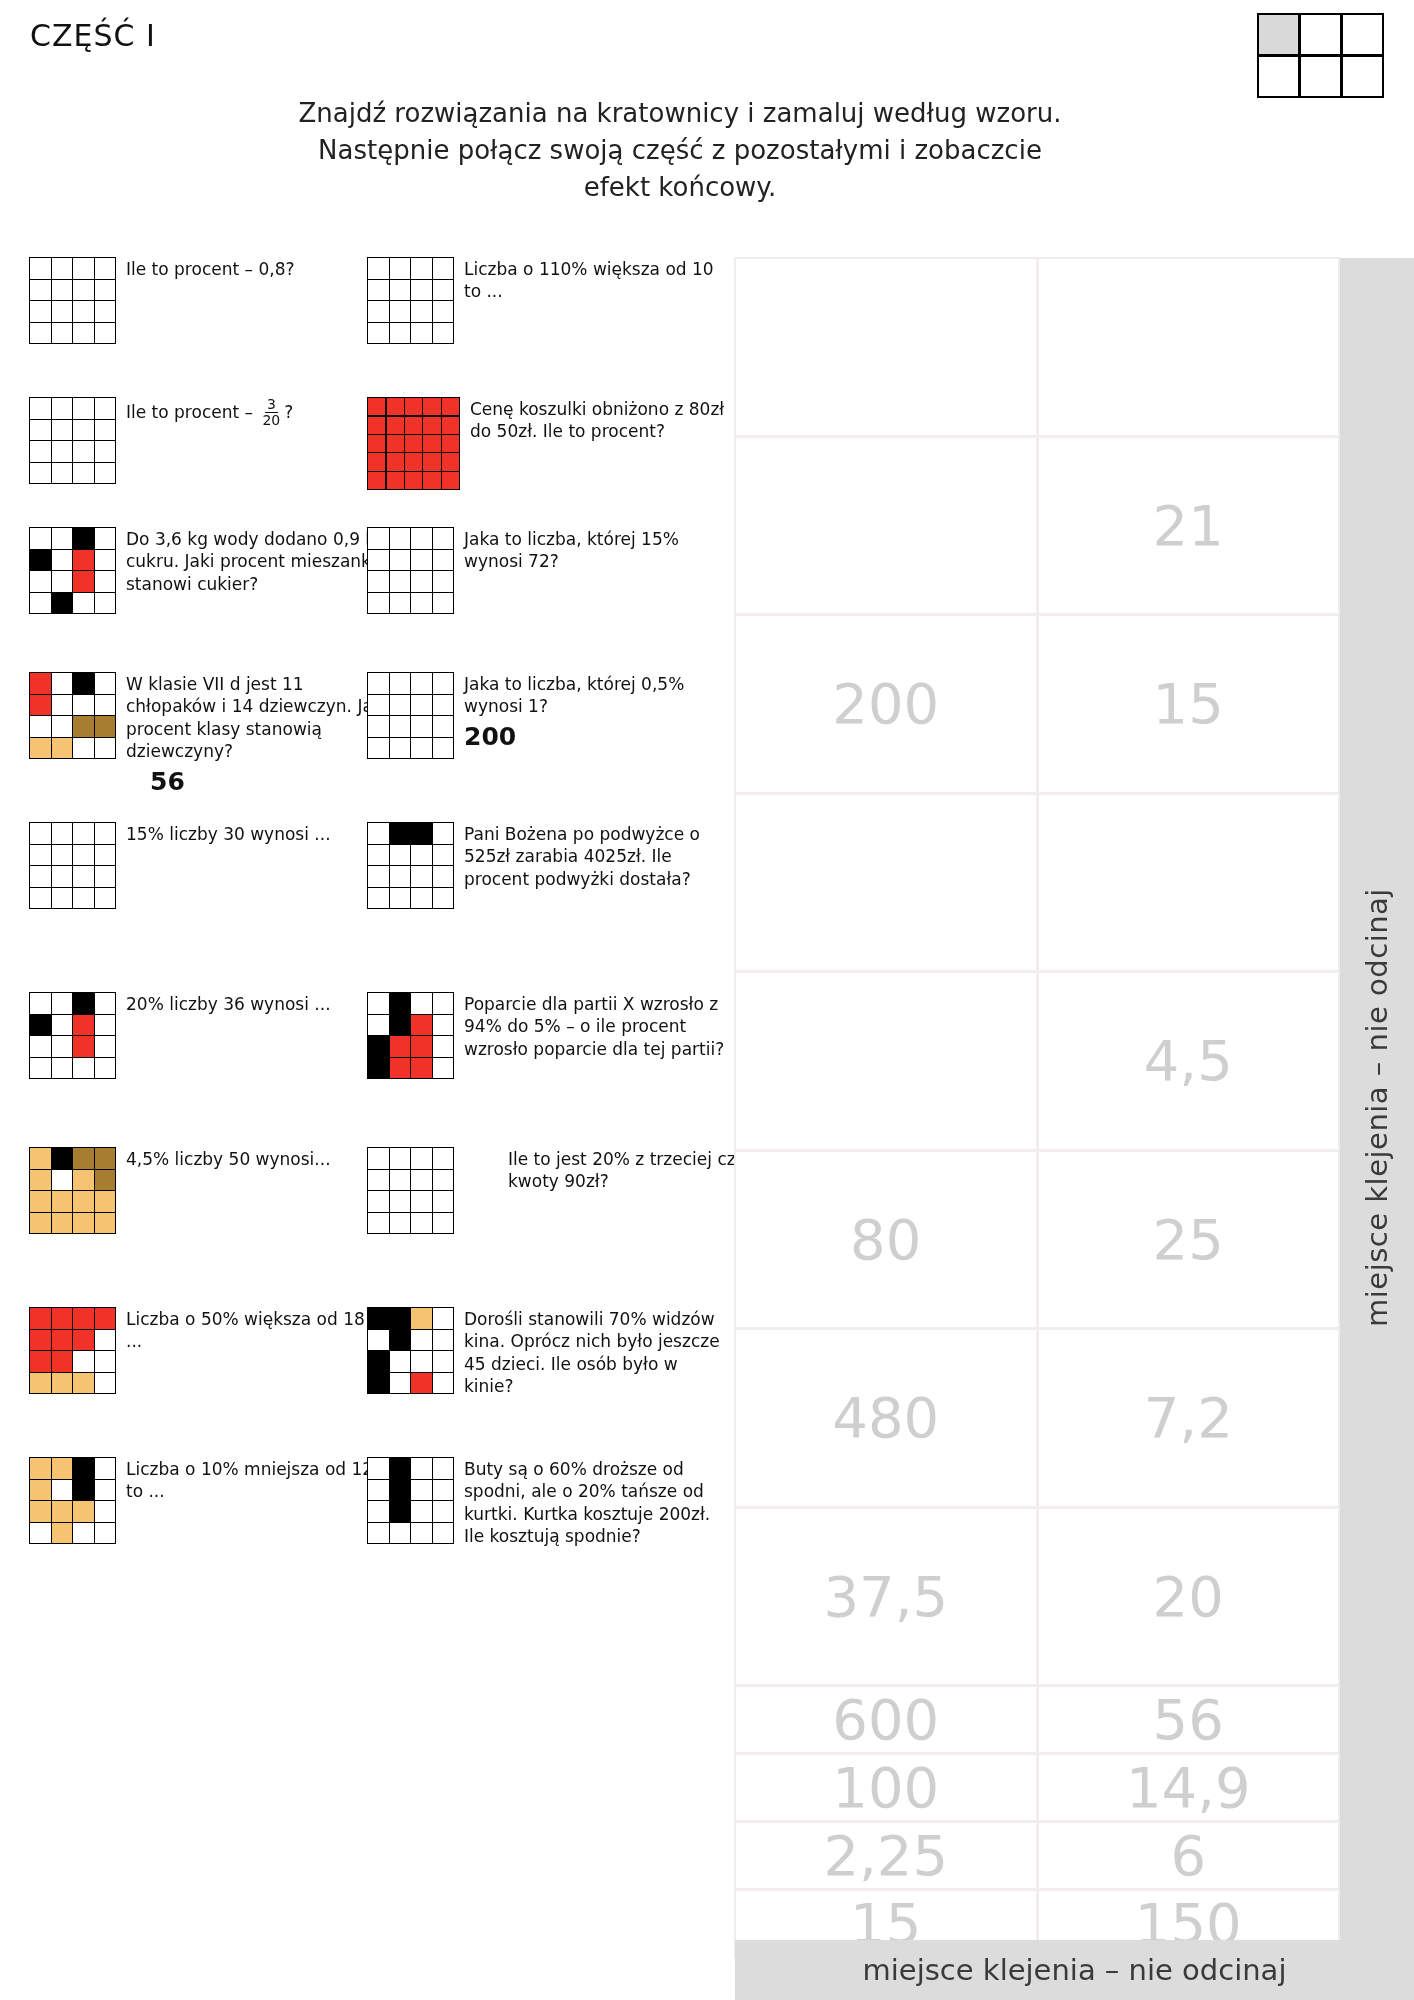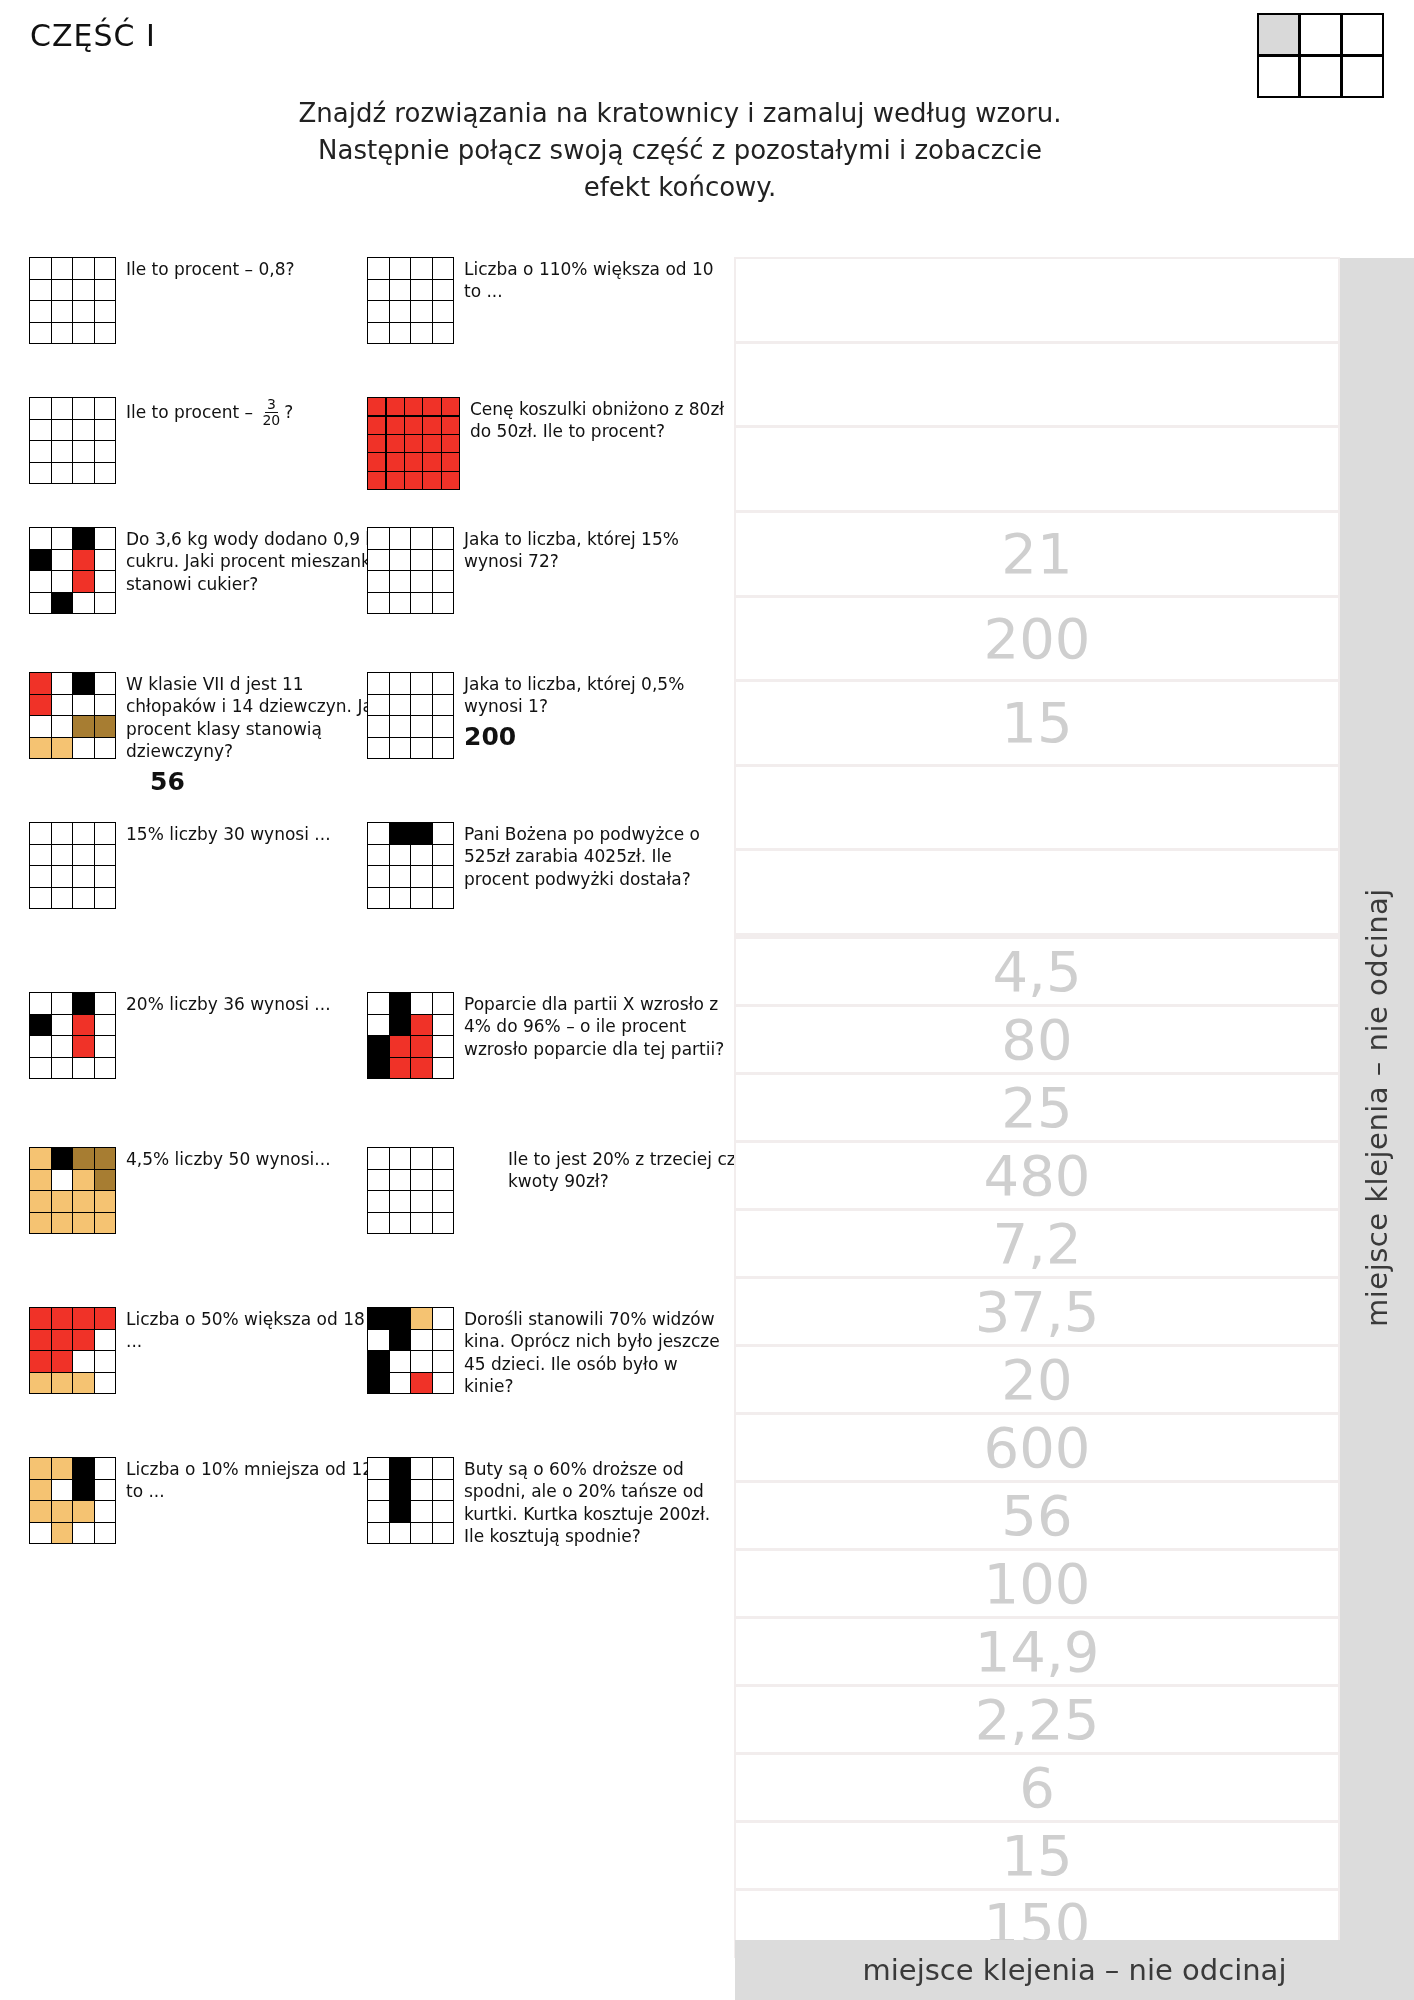--- a/index.html
+++ b/index.html
@@ -137,21 +137,21 @@
     width: 605px;
     height: 1700px;
     background: #ffffff;
   }
   #board-grid {
     position: absolute;
     left: 0; top: 0;
     width: 605px;
     height: 1700px;
     display: grid;
-    grid-template-columns: repeat(1, 1fr);
+    grid-template-columns: repeat(2, 1fr);
     grid-template-rows: repeat(8, 1fr);
   }
   #board-grid .bcell {
     border: 2px solid #f2eded;
     margin: -1px 0 0 -1px;
     display: flex;
     align-items: center;
     justify-content: center;
     color: #cfcfcf;
     font-size: 56px;
@@ -499,21 +499,21 @@
         <div class="c black"></div>
         <div class="c red"></div>
         <div class="c red"></div>
         <div class="c white"></div>
         <div class="c black"></div>
         <div class="c red"></div>
         <div class="c red"></div>
         <div class="c white"></div>
       </div>
       <div class="task-text">
-        <div>Poparcie dla partii X wzrosło z 4% do 96% – o ile procent wzrosło poparcie dla tej partii?</div>
+        <div>Poparcie dla partii X wzrosło z 94% do 5% – o ile procent wzrosło poparcie dla tej partii?</div>
       </div>
     </div>
     <div class="task" style="left: 30px; top: 890px;">
       <div class="minigrid">
         <div class="c orange"></div>
         <div class="c black"></div>
         <div class="c brown"></div>
         <div class="c brown"></div>
         <div class="c orange"></div>
         <div class="c white"></div>

